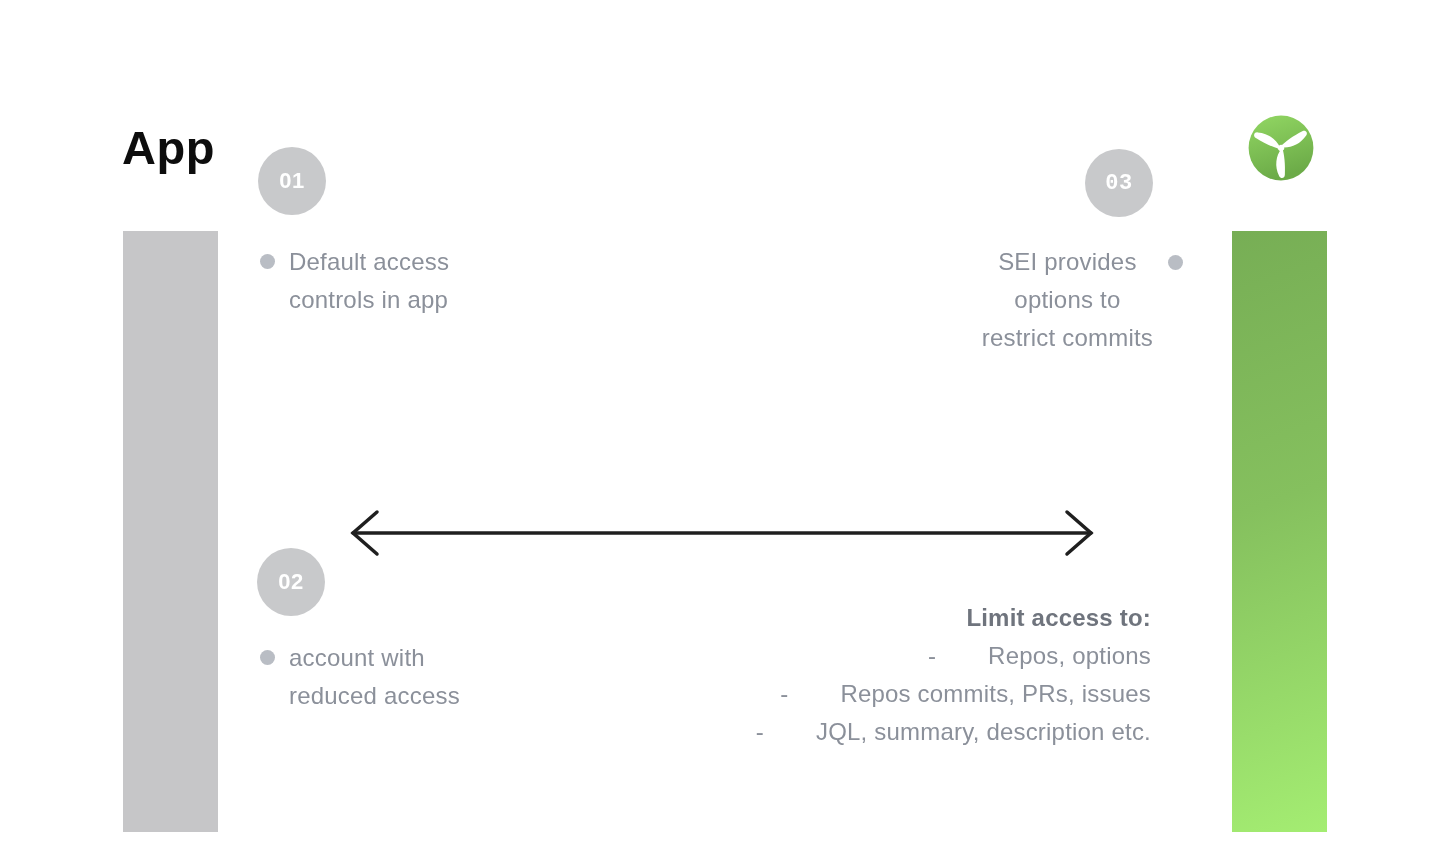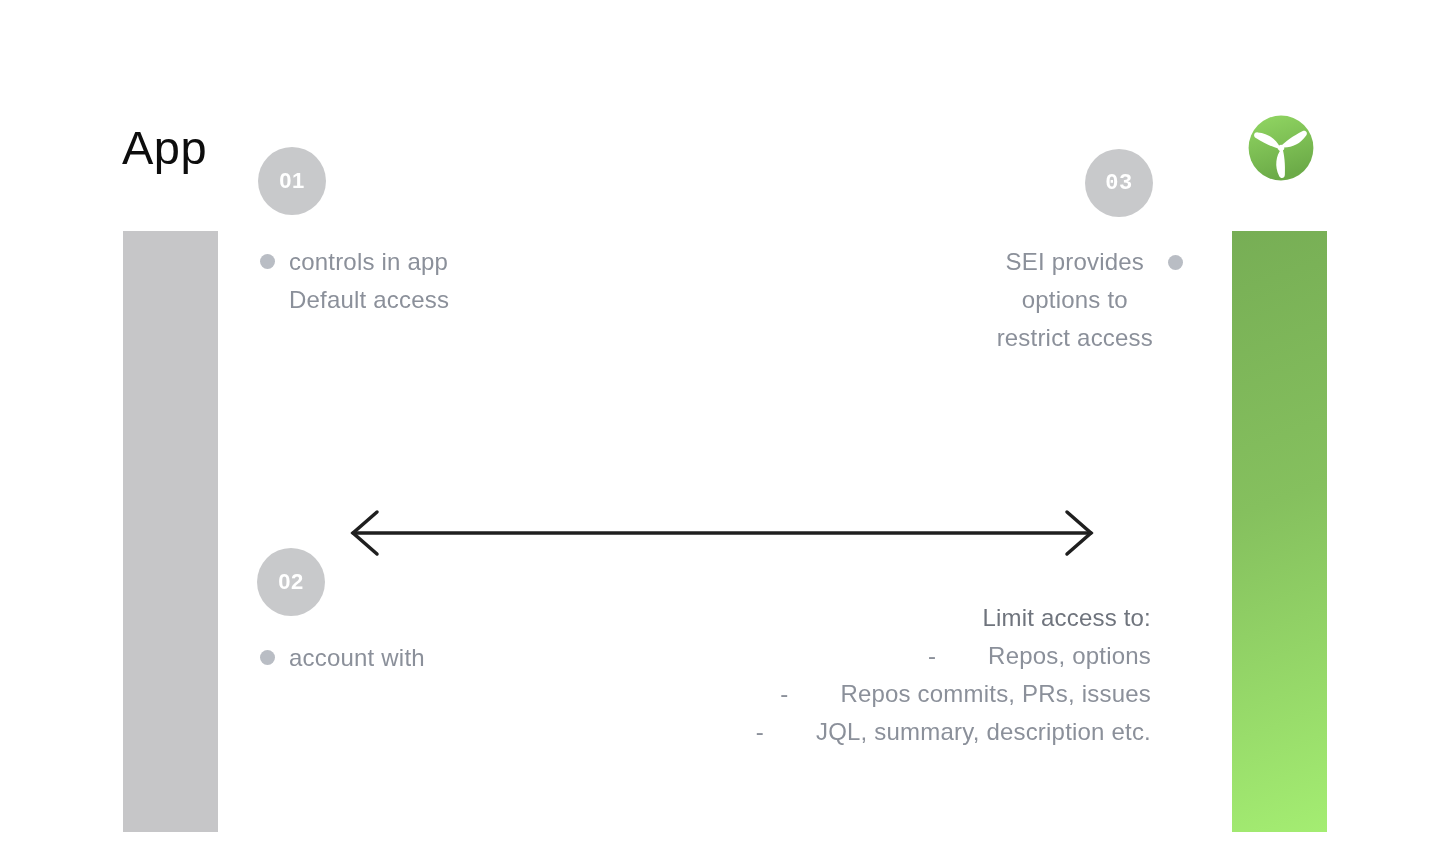--- a/index.html
+++ b/index.html
@@ -14,21 +14,21 @@
     height: 848px;
     background: #ffffff;
     overflow: hidden;
   }
   .app-title {
     position: absolute;
     left: 122px;
     top: 122px;
     font-size: 47px;
     line-height: 1.1;
-    font-weight: 400;
+    font-weight: 700;
     color: #0d0d0d;
     letter-spacing: 0.5px;
   }
   .col-bar {
     position: absolute;
     top: 231px;
     width: 95px;
     height: 601px;
   }
   .gray-bar {
@@ -87,21 +87,21 @@
     position: absolute;
     right: 293px;
     top: 599px;
     text-align: right;
     font-size: 24px;
     line-height: 38px;
     color: #8b909a;
     letter-spacing: 0.2px;
   }
   .limit-title {
-    font-weight: 400;
+    font-weight: 700;
     color: #6f747d;
   }
   .limit-item {
     display: flex;
     justify-content: flex-end;
     align-items: baseline;
   }
   .limit-item .dash {
     margin-right: 52px;
   }
@@ -148,32 +148,33 @@
   </div>
   <div class="badge badge-03">
     <span>03</span>
   </div>
 
   <div class="bullet bullet-1"></div>
   <div class="bullet bullet-2"></div>
   <div class="bullet bullet-3"></div>
 
   <div class="step-text step-text-1">
+    <div>Default access</div>
     <div>controls in app</div>
-    <div>Default access</div>
   </div>
 
   <div class="step-text step-text-2">
     <div>account with</div>
+    <div>reduced access</div>
   </div>
 
   <div class="step-text step-text-3">
     <div>SEI provides</div>
     <div>options to</div>
-    <div>restrict access</div>
+    <div>restrict commits</div>
   </div>
 
   <svg class="arrow-svg" width="748" height="56" viewBox="0 0 748 56">
     <g stroke="#1f1f1f" stroke-width="3.5" fill="none" stroke-linecap="round" stroke-linejoin="miter">
       <line x1="5" y1="28" x2="743" y2="28"></line>
       <polyline points="29,7 5,28 29,49"></polyline>
       <polyline points="719,7 743,28 719,49"></polyline>
     </g>
   </svg>
 

